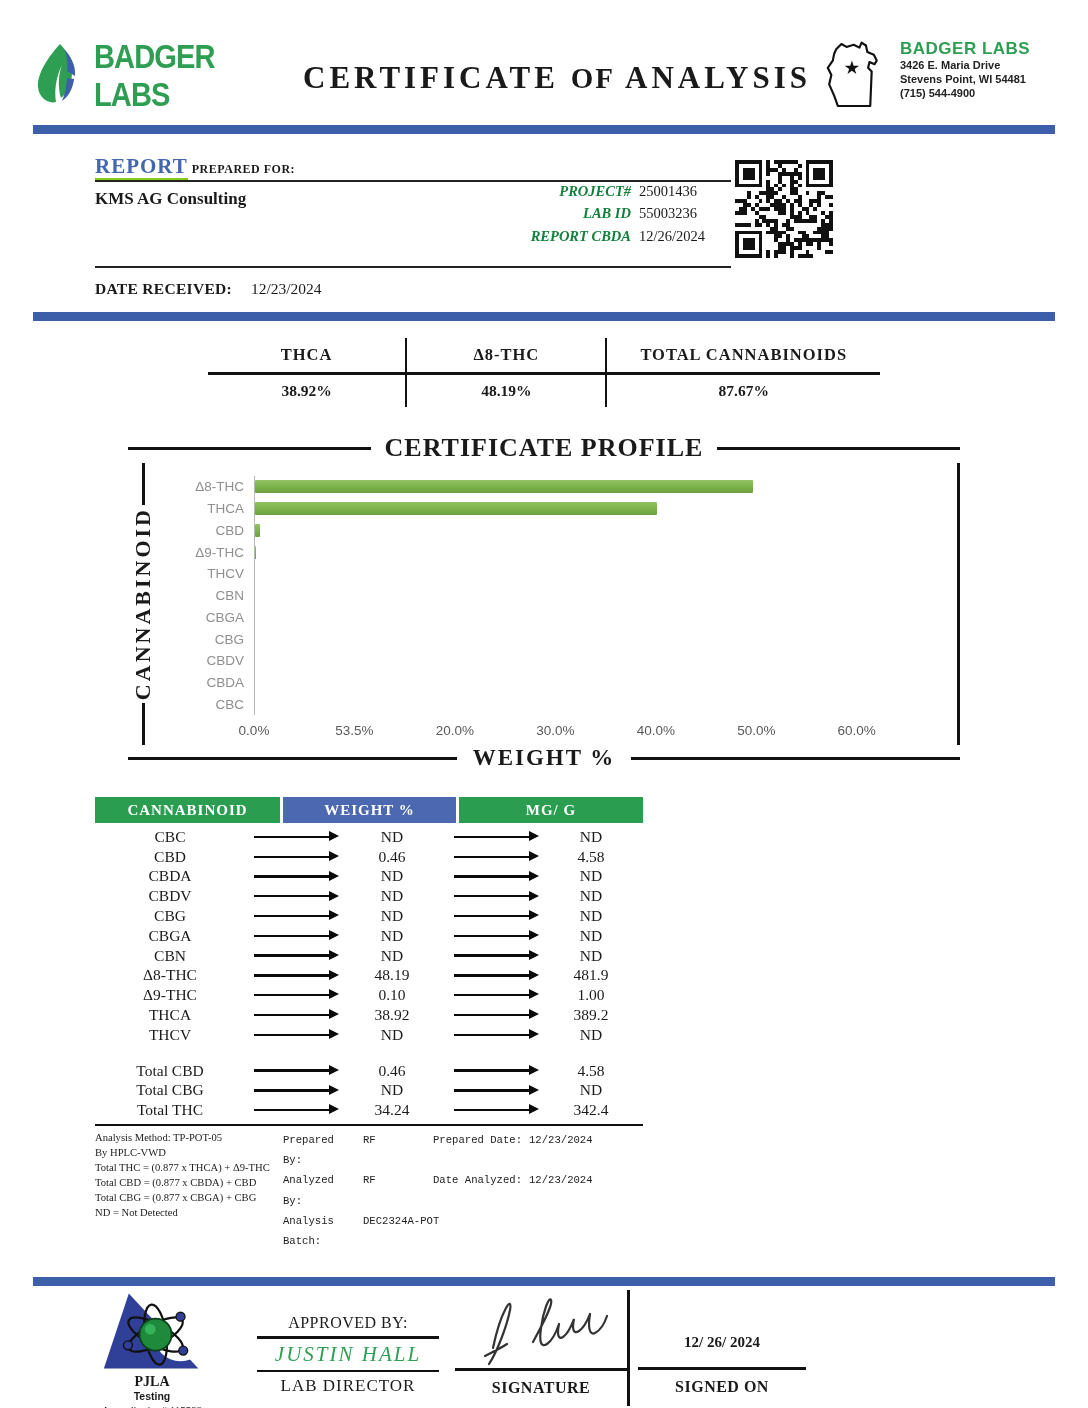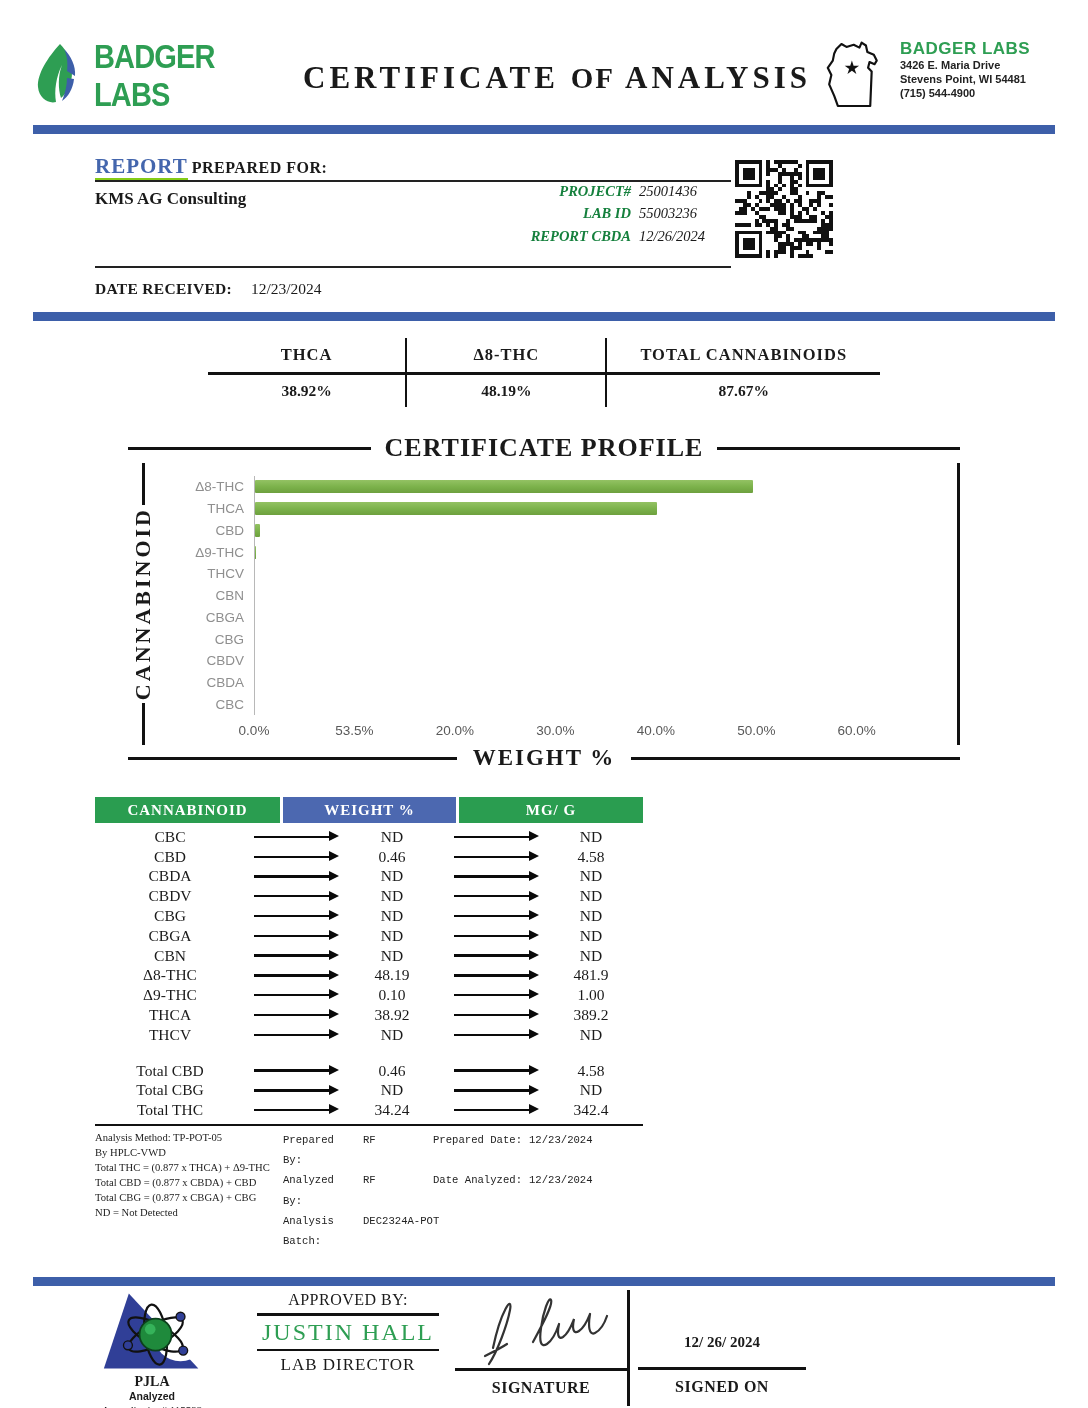--- a/index.html
+++ b/index.html
@@ -16,26 +16,26 @@
   .lab-card{width:238px;display:flex;align-items:flex-start;font-family:"Liberation Sans",sans-serif;}
   .lab-card-text{margin-left:6px;line-height:1.25;}
   .lab-card-name{color:#2e9e53;font-weight:bold;font-size:17px;letter-spacing:.5px;}
   .lab-card-line{font-size:11px;font-weight:bold;color:#222;}
   .bluebar{height:9px;background:#3d5fa9;margin:0 33px;}
   .bar1{margin-top:9px;}
   
   .report{position:relative;margin:20px 0 0 95px;height:158px;}
   .rep-heading{width:636px;border-bottom:2px solid #222;padding-bottom:1px;}
   .rep-word{color:#4466ad;font-weight:bold;font-size:21px;letter-spacing:1px;border-bottom:2px solid #84cc16;}
-  .rep-rest{font-weight:bold;font-size:16px;letter-spacing:.5px;}
+  .rep-rest{font-weight:bold;font-size:12px;letter-spacing:.5px;}
   .client{font-weight:bold;font-size:17px;margin-top:7px;}
   .proj{position:absolute;left:408px;top:26px;width:228px;}
   .proj-row{display:flex;justify-content:flex-end;font-size:14.5px;line-height:1.55;}
   .proj-label{color:#15803d;font-weight:bold;text-align:right;font-style:italic;}
-  .proj-value{width:92px;text-align:left;margin-left:8px;font-style:italic;}
+  .proj-value{width:92px;text-align:left;margin-left:8px;}
   .qr{position:absolute;left:640px;top:6px;}
   .sample{position:absolute;left:0;top:112px;width:636px;border-top:2px solid #222;padding-top:9px;}
   .sample-row{font-size:15.5px;line-height:1.5;}
   .sample-label{font-weight:bold;display:inline-block;width:152px;letter-spacing:.3px;}
   
   .summary{width:672px;margin:17px auto 0;border-collapse:collapse;}
   .summary td{text-align:center;padding:7px 4px;}
   .sum-h{font-weight:bold;font-size:16.5px;letter-spacing:1px;border-bottom:3px solid #111;}
   .sum-v{font-weight:bold;font-size:15.5px;padding-top:10px;}
   .vline-l{border-left:2px solid #111;}
@@ -84,25 +84,25 @@
   .fn-left{width:188px;line-height:1.42;}
   .fn-right{flex:1;line-height:1.9;}
   .fn-grid{display:grid;grid-template-columns:76px 66px 92px 80px;column-gap:4px;font-family:Liberation Mono, monospace;}
   
   .bar3{margin-top:26px;}
   .approval{position:relative;height:128px;margin:0 35px;}
   .pjla{position:absolute;left:52px;top:4px;width:130px;text-align:center;}
   .pjla-name{font-weight:bold;font-size:14px;margin-top:-2px;}
   .pjla-sub{font-weight:bold;font-size:10.5px;font-family:"Liberation Sans",sans-serif;}
   .accred{font-size:11px;margin-top:2px;}
-  .approved{position:absolute;left:222px;top:5px;width:182px;text-align:center;}
+  .approved{position:absolute;left:222px;top:28px;width:182px;text-align:center;}
   .app-label{font-size:16px;letter-spacing:.5px;padding-bottom:2px;}
   .app-line{height:3px;background:#111;margin:2px 0;}
   .app-line2{height:2px;background:#111;margin:2px 0;}
-  .approver{color:#2e9e53;font-size:24px;letter-spacing:2px;padding:1px 0;}
+  .approver{color:#2e9e53;font-size:21px;letter-spacing:2px;padding:1px 0;font-style:italic;}
   .app-title{font-size:17px;letter-spacing:1px;padding-top:2px;}
   .sigblock{position:absolute;left:420px;top:0;width:172px;text-align:center;}
   .sig-svg{height:82px;}
   .sig-base{height:3px;background:#111;}
   .sig-label{font-weight:bold;font-size:16px;letter-spacing:.5px;margin-top:8px;}
   .divider{position:absolute;left:592px;top:4px;width:2.5px;height:116px;background:#111;}
   .signedblock{position:absolute;left:603px;top:0;width:168px;text-align:center;}
   .signed-date{font-weight:bold;font-size:15px;margin-top:48px;padding-bottom:16px;}
   .signed-label{font-weight:bold;font-size:16px;letter-spacing:.5px;margin-top:8px;}
   
@@ -666,21 +666,21 @@
           <ellipse cx="64" cy="50" rx="34" ry="12" fill="none" stroke="#111" stroke-width="2.5" transform="rotate(28 64 50)"></ellipse>
           <ellipse cx="64" cy="50" rx="12" ry="34" fill="none" stroke="#111" stroke-width="2.5" transform="rotate(-8 64 50)"></ellipse>
           <circle cx="64" cy="50" r="18" fill="#1f8a3c" stroke="#0c3f1c" stroke-width="2"></circle>
           <circle cx="58" cy="44" r="6" fill="#35b35a"></circle>
           <circle cx="92" cy="30" r="5" fill="#303f97" stroke="#111" stroke-width="1.5"></circle>
           <circle cx="33" cy="62" r="5" fill="#303f97" stroke="#111" stroke-width="1.5"></circle>
           <circle cx="95" cy="68" r="5" fill="#303f97" stroke="#111" stroke-width="1.5"></circle>
         </svg>
       </span>
       <div class="pjla-name">PJLA</div>
-      <div class="pjla-sub">Analyzed</div>
+      <div class="pjla-sub">Testing</div>
       <div class="accred">Accreditation# 115522</div>
     </div>
 
     <div class="approved">
       <div class="app-label">APPROVED BY:</div>
       <div class="app-line"></div>
       <div class="approver">JUSTIN HALL</div>
       <div class="app-line2"></div>
       <div class="app-title">LAB DIRECTOR</div>
     </div>

